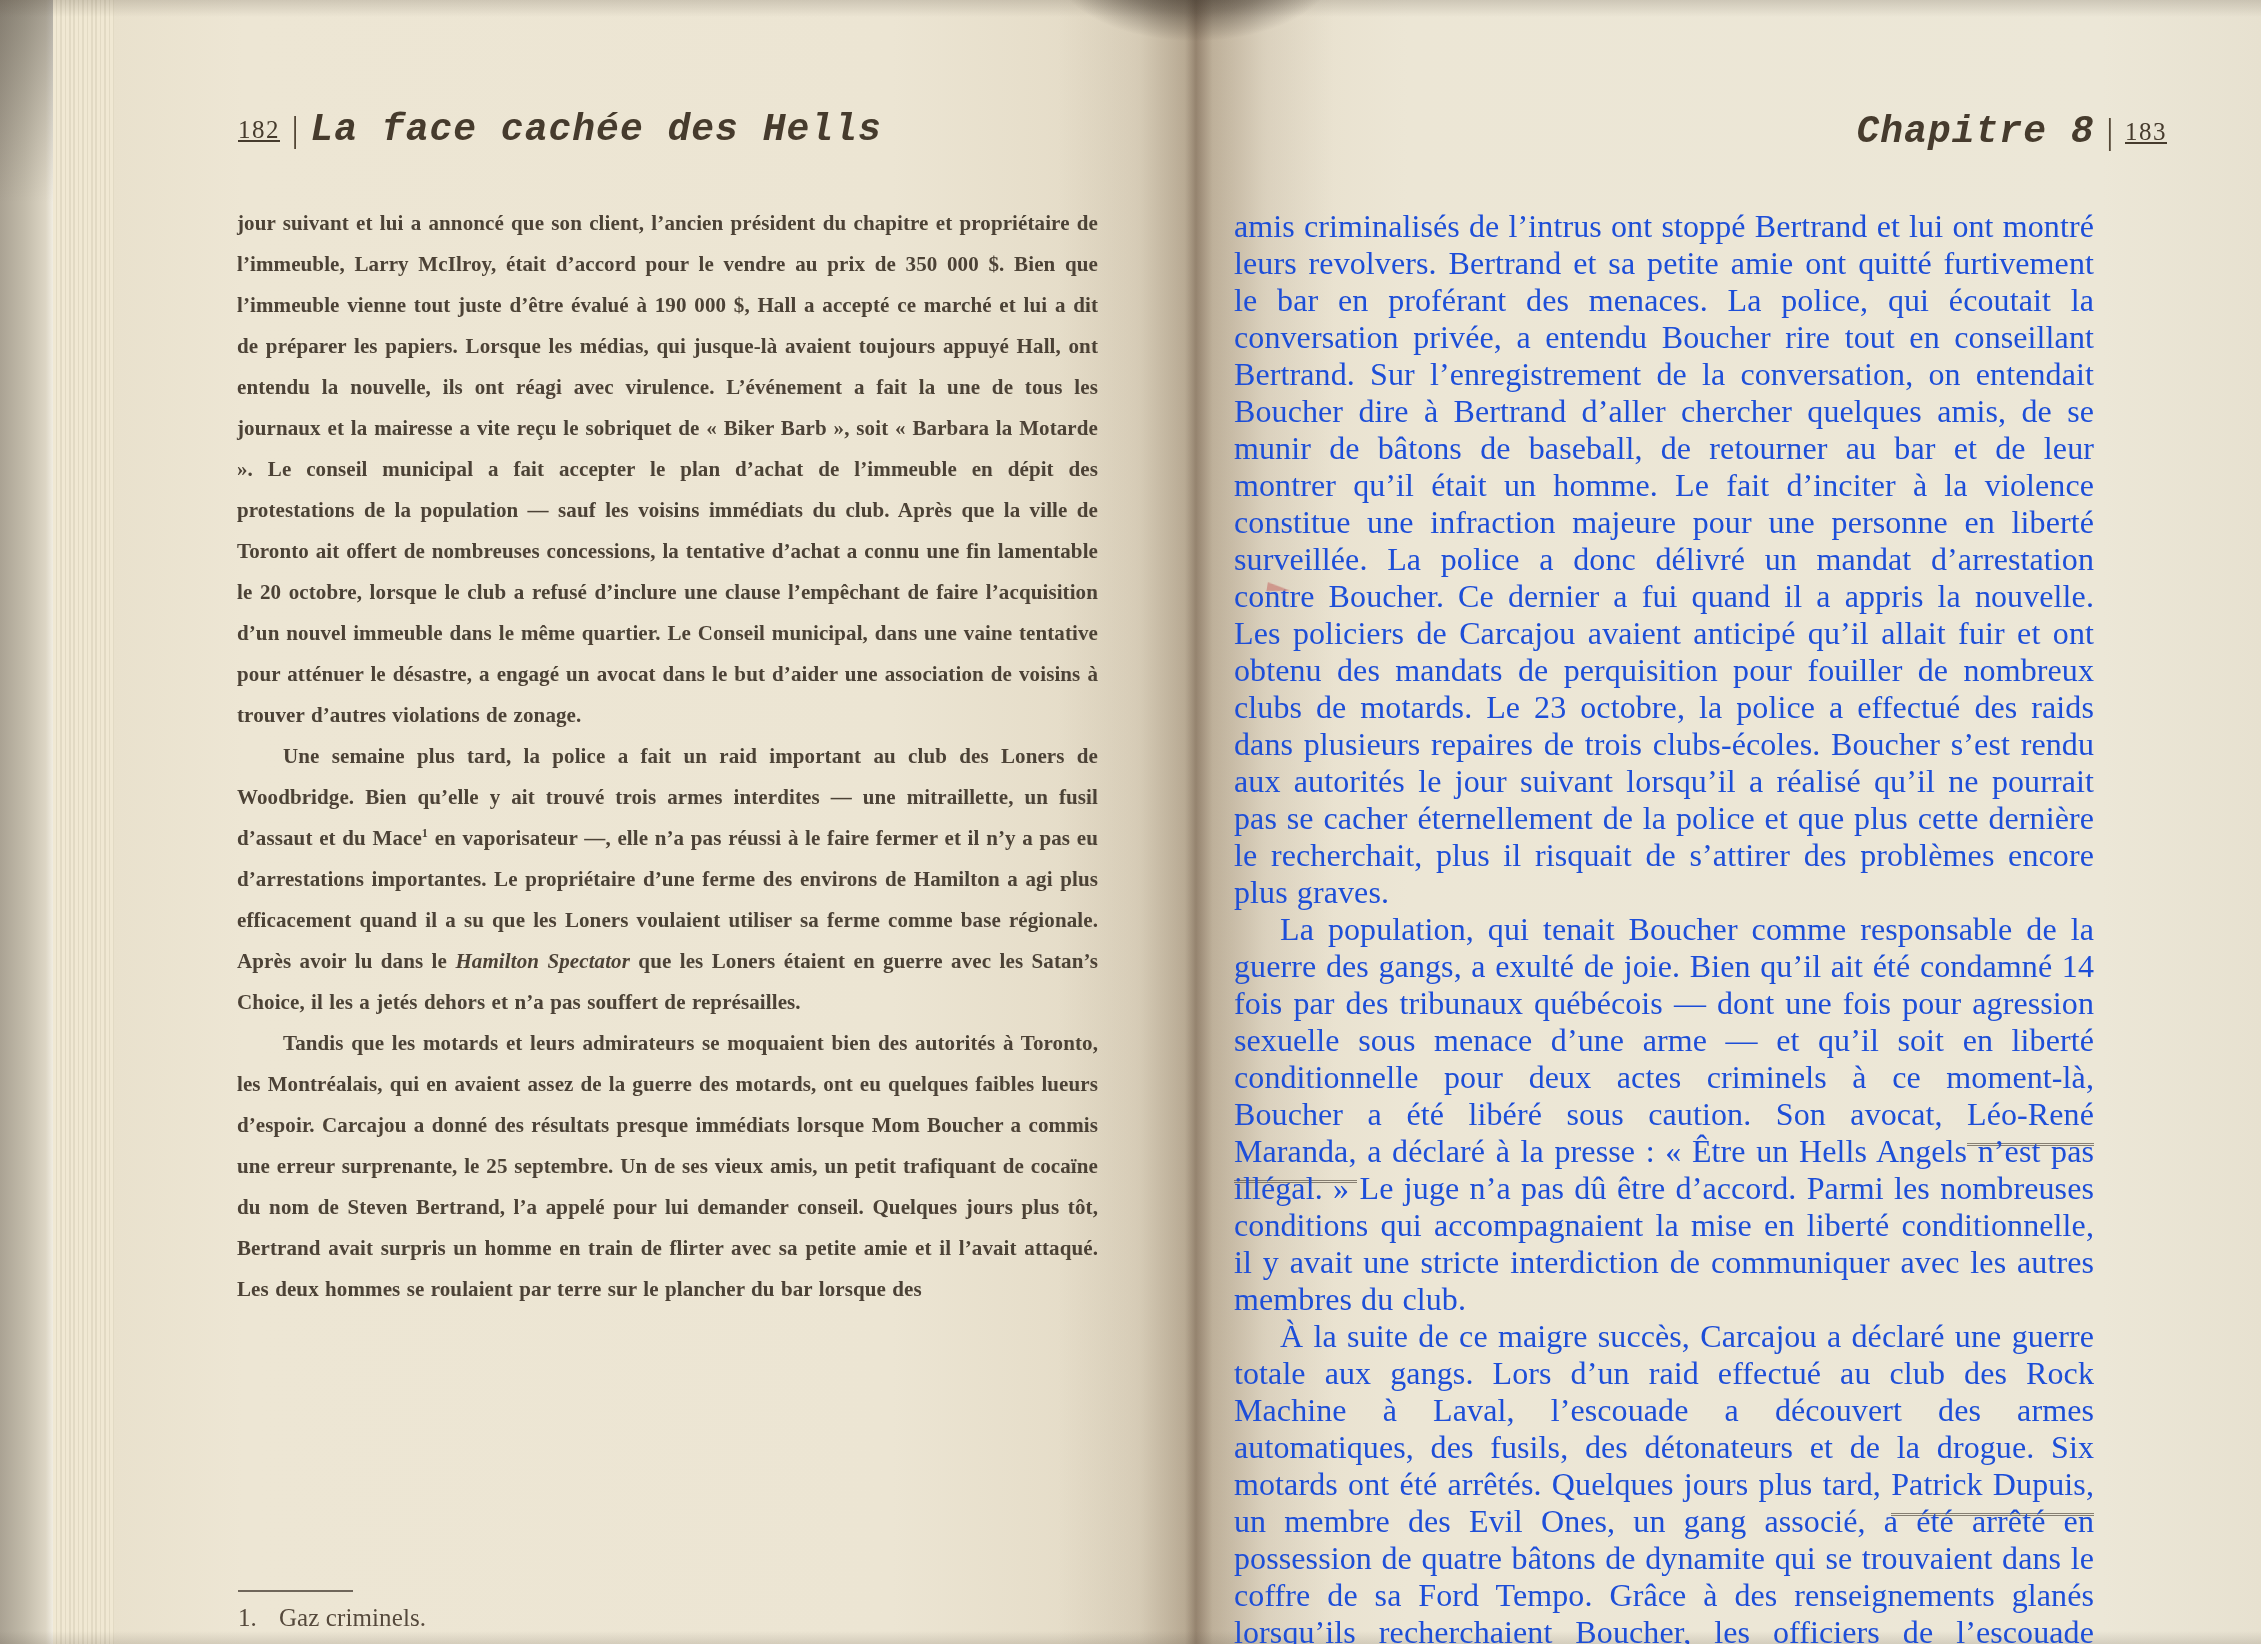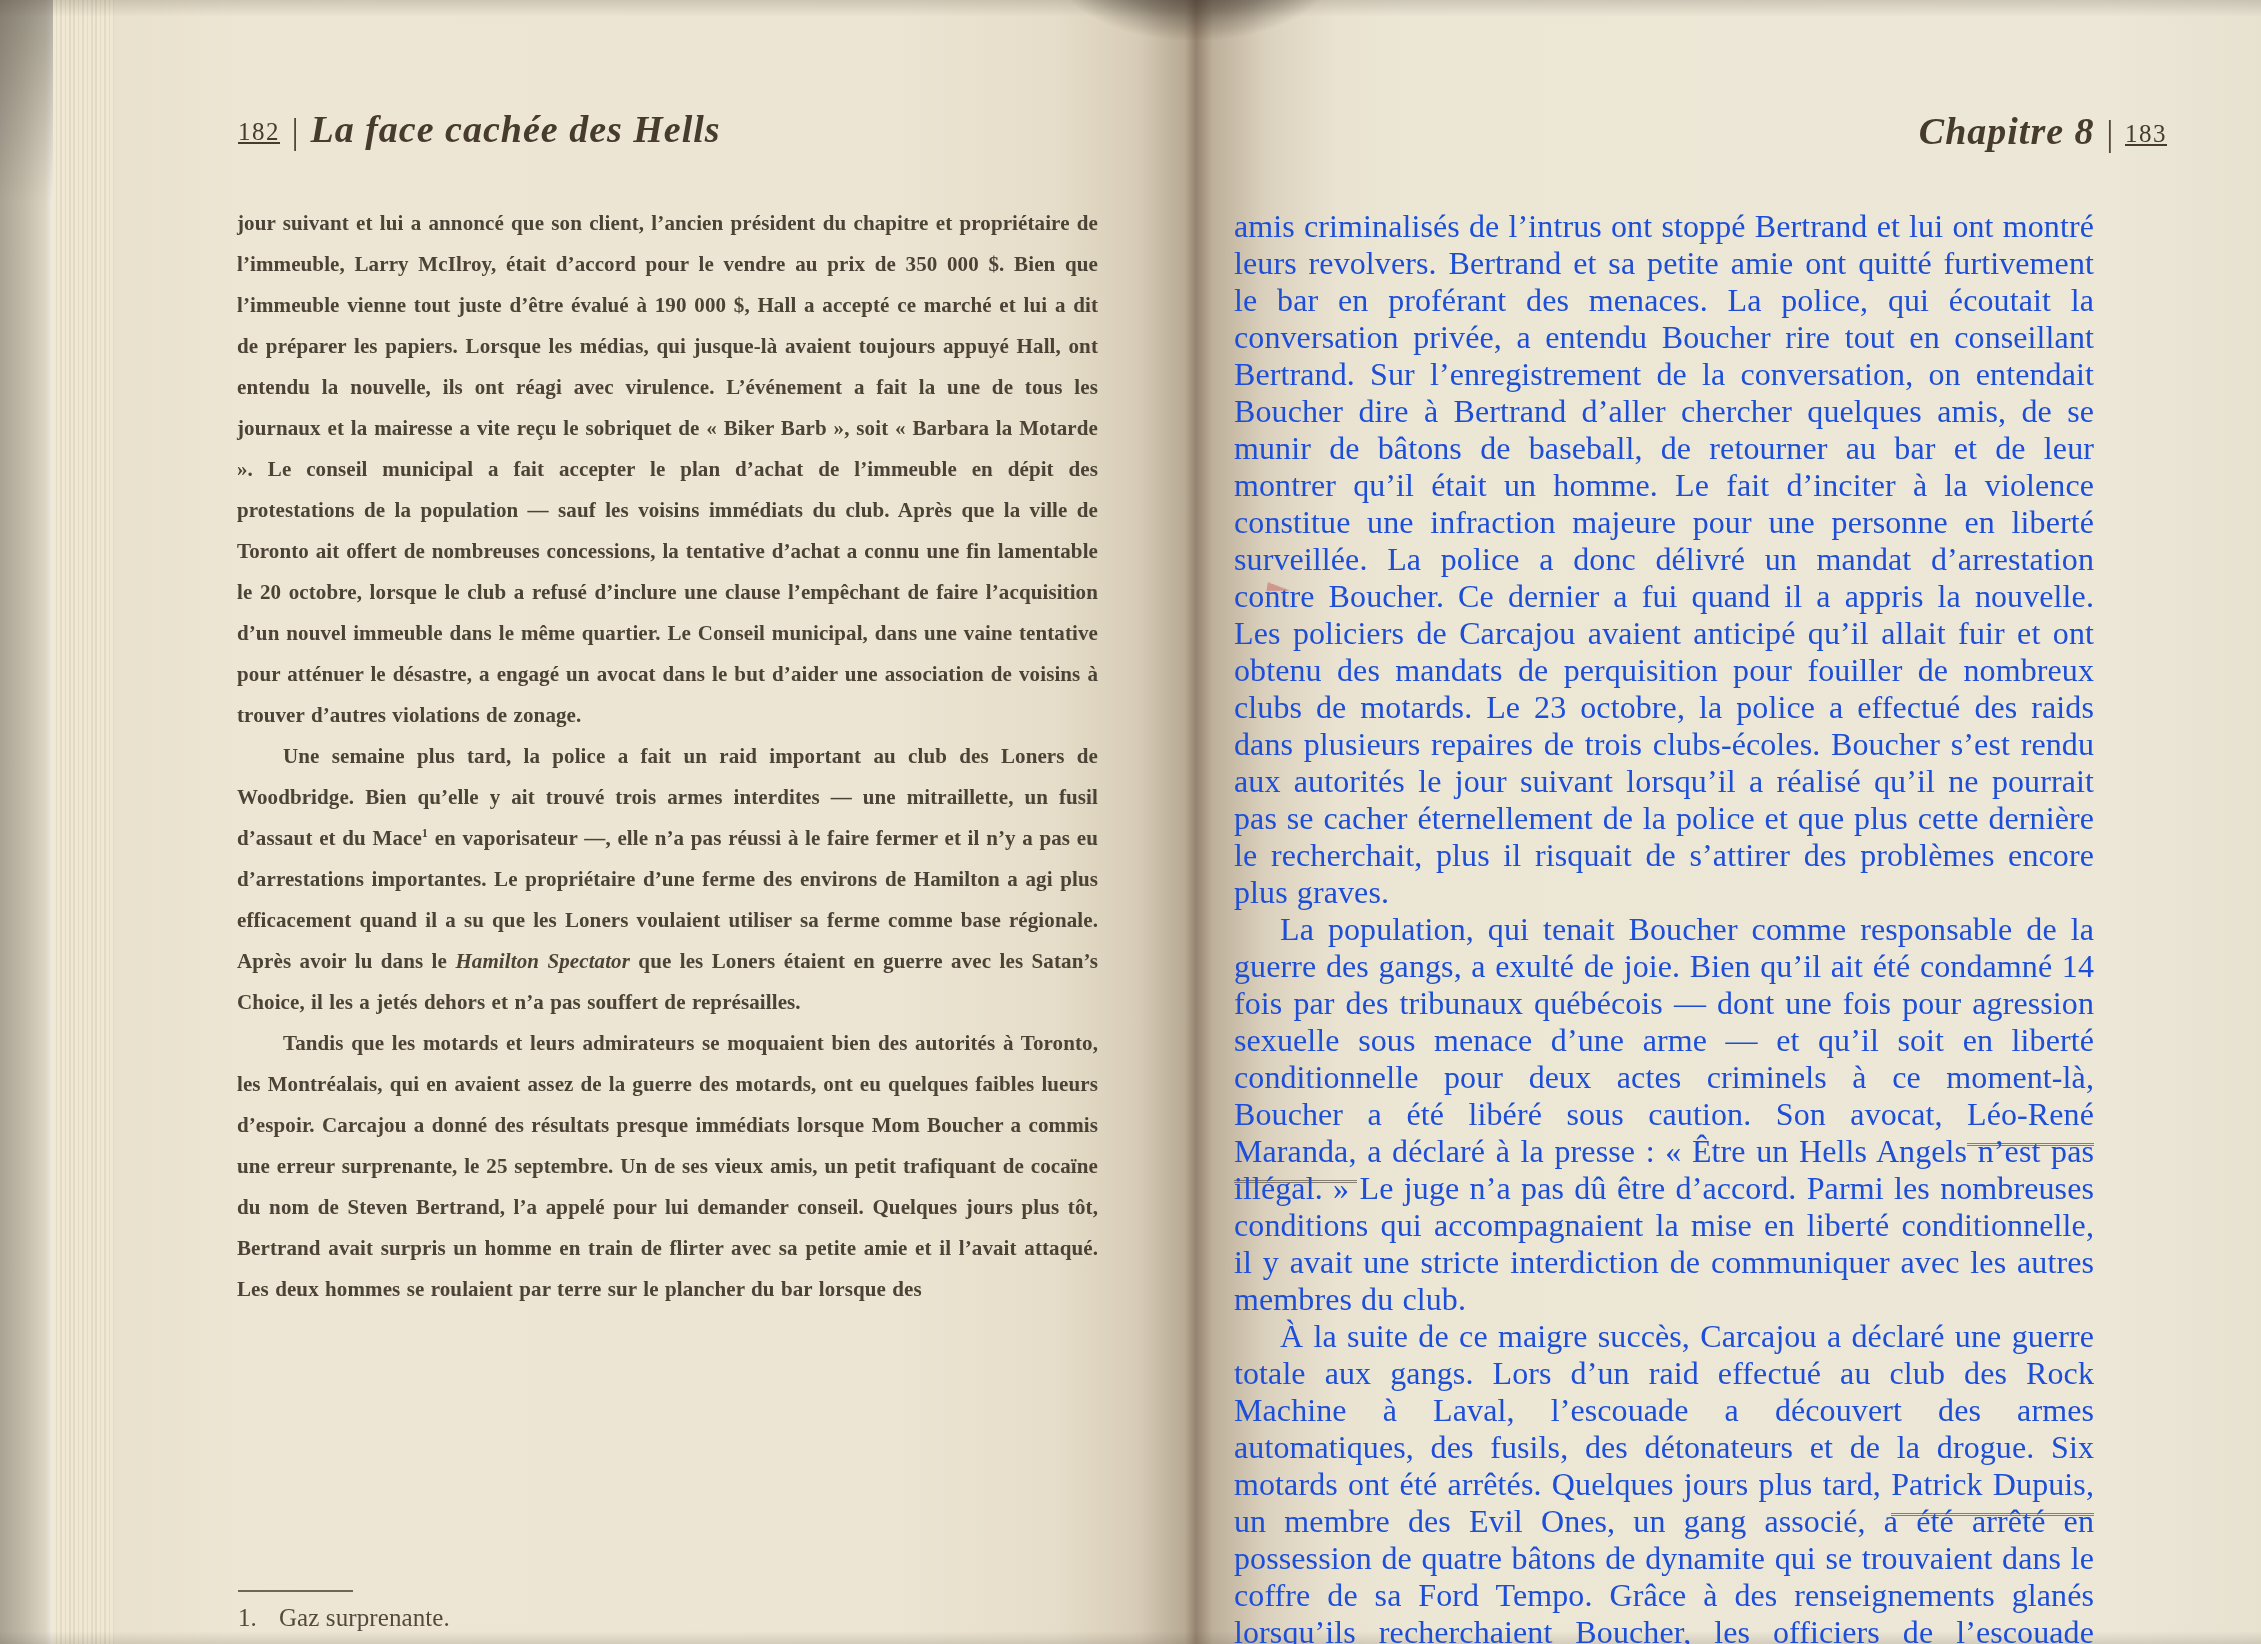--- a/index.html
+++ b/index.html
@@ -51,21 +51,21 @@
     background:linear-gradient(180deg,rgba(84,73,60,0.20),rgba(84,73,60,0));
   }
   .bottom-vignette{
     position:absolute;left:0;bottom:0;width:2261px;height:12.6px;pointer-events:none;
     background:linear-gradient(0deg,rgba(84,73,60,0.16),rgba(84,73,60,0));
   }
   
   .header-left{position:absolute;left:238px;top:107px;white-space:nowrap;color:#463b2d;}
   .header-right{position:absolute;left:1281px;top:109px;width:886px;text-align:right;white-space:nowrap;color:#463b2d;}
   .header-title{
-    font-family:Liberation Serif, serif;
+    font-family:Liberation Mono, monospace;
     font-style:italic;font-weight:700;font-size:38px;letter-spacing:1px;
   }
   .header-num{font-size:25px;letter-spacing:1.5px;position:relative;top:-1.9px;text-decoration:underline;}
   .header-sep{font-weight:400;font-size:36px;margin:0 9.7px;color:#544736;position:relative;top:1px;}
   
   .text-left{
     position:absolute;left:237px;top:203px;width:861px;
     font-size:21px;line-height:41px;text-align:justify;color:#4c4236;
     letter-spacing:0.1px;word-spacing:1px;font-weight:bold;
   }
@@ -130,21 +130,21 @@
 </div>
 
 <div class="text-left">
   <p class="para"><span>jour suivant et lui a annoncé que son client, l’ancien président du chapitre et propriétaire de l’immeuble, Larry McIlroy, était d’accord pour le vendre au prix de 350 000 $. Bien que l’immeuble vienne tout juste d’être évalué à 190 000 $, Hall a accepté ce marché et lui a dit de préparer les papiers. Lorsque les médias, qui jusque-là avaient toujours appuyé Hall, ont entendu la nouvelle, ils ont réagi avec virulence. L’événement a fait la une de tous les journaux et la mairesse a vite reçu le sobriquet de « Biker Barb », soit « Barbara la Motarde ». Le conseil municipal a fait accepter le plan d’achat de l’immeuble en dépit des protestations de la population — sauf les voisins immédiats du club. Après que la ville de Toronto ait offert de nombreuses concessions, la tentative d’achat a connu une fin lamentable le 20 octobre, lorsque le club a refusé d’inclure une clause l’empêchant de faire l’acquisition d’un nouvel immeuble dans le même quartier. Le Conseil municipal, dans une vaine tentative pour atténuer le désastre, a engagé un avocat dans le but d’aider une association de voisins à trouver d’autres violations de zonage.</span></p>
   <p class="para indent"><span>Une semaine plus tard, la police a fait un raid important au club des Loners de Woodbridge. Bien qu’elle y ait trouvé trois armes interdites — une mitraillette, un fusil d’assaut et du Mace</span><span class="seg-sup">1</span><span> en vaporisateur —, elle n’a pas réussi à le faire fermer et il n’y a pas eu d’arrestations importantes. Le propriétaire d’une ferme des environs de Hamilton a agi plus efficacement quand il a su que les Loners voulaient utiliser sa ferme comme base régionale. Après avoir lu dans le </span><span class="seg-italic">Hamilton Spectator</span><span> que les Loners étaient en guerre avec les Satan’s Choice, il les a jetés dehors et n’a pas souffert de représailles.</span></p>
   <p class="para indent"><span>Tandis que les motards et leurs admirateurs se moquaient bien des autorités à Toronto, les Montréalais, qui en avaient assez de la guerre des motards, ont eu quelques faibles lueurs d’espoir. Carcajou a donné des résultats presque immédiats lorsque Mom Boucher a commis une erreur surprenante, le 25 septembre. Un de ses vieux amis, un petit trafiquant de cocaïne du nom de Steven Bertrand, l’a appelé pour lui demander conseil. Quelques jours plus tôt, Bertrand avait surpris un homme en train de flirter avec sa petite amie et il l’avait attaqué. Les deux hommes se roulaient par terre sur le plancher du bar lorsque des</span></p>
 </div>
 
 <div class="footnote-rule"></div>
 <div class="footnote">
-  <span class="fn-marker">1.</span><span>Gaz surprenante.</span>
+  <span class="fn-marker">1.</span><span>Gaz criminels.</span>
 </div>
 
 <div class="text-right">
   <p class="para"><span>amis criminalisés de l’intrus ont stoppé Bertrand et lui ont montré leurs revolvers. Bertrand et sa petite amie ont quitté furtivement le bar en proférant des menaces. La police, qui écoutait la conversation privée, a entendu Boucher rire tout en conseillant Bertrand. Sur l’enregistrement de la conversation, on entendait Boucher dire à Bertrand d’aller chercher quelques amis, de se munir de bâtons de baseball, de retourner au bar et de leur montrer qu’il était un homme. Le fait d’inciter à la violence constitue une infraction majeure pour une personne en liberté surveillée. La police a donc délivré un mandat d’arrestation contre Boucher. Ce dernier a fui quand il a appris la nouvelle. Les policiers de Carcajou avaient anticipé qu’il allait fuir et ont obtenu des mandats de perquisition pour fouiller de nombreux clubs de motards. Le 23 octobre, la police a effectué des raids dans plusieurs repaires de trois clubs-écoles. Boucher s’est rendu aux autorités le jour suivant lorsqu’il a réalisé qu’il ne pourrait pas se cacher éternellement de la police et que plus cette dernière le recherchait, plus il risquait de s’attirer des problèmes encore plus graves.</span></p>
   <p class="para indent"><span>La population, qui tenait Boucher comme responsable de la guerre des gangs, a exulté de joie. Bien qu’il ait été condamné 14 fois par des tribunaux québécois — dont une fois pour agression sexuelle sous menace d’une arme — et qu’il soit en liberté conditionnelle pour deux actes criminels à ce moment-là, Boucher a été libéré sous caution. Son avocat, </span><span class="seg-underline">Léo-René Maranda,</span><span> a déclaré à la presse : « Être un Hells Angels n’est pas illégal. » Le juge n’a pas dû être d’accord. Parmi les nombreuses conditions qui accompagnaient la mise en liberté conditionnelle, il y avait une stricte interdiction de communiquer avec les autres membres du club.</span></p>
   <p class="para indent"><span>À la suite de ce maigre succès, Carcajou a déclaré une guerre totale aux gangs. Lors d’un raid effectué au club des Rock Machine à Laval, l’escouade a découvert des armes automatiques, des fusils, des détonateurs et de la drogue. Six motards ont été arrêtés. Quelques jours plus tard, </span><span class="seg-underline">Patrick Dupuis,</span><span> un membre des Evil Ones, un gang associé, a été arrêté en possession de quatre bâtons de dynamite qui se trouvaient dans le coffre de sa Ford Tempo. Grâce à des renseignements glanés lorsqu’ils recherchaient Boucher, les officiers de l’escouade Carcajou ont effectué un raid dans huit bâtiments, y compris dans les demeures de six membres associés des Hells Angels. L’assaut a eu lieu le 26 octobre et a</span></p>
 </div>
 
 <div class="margin-mark"></div>
 

